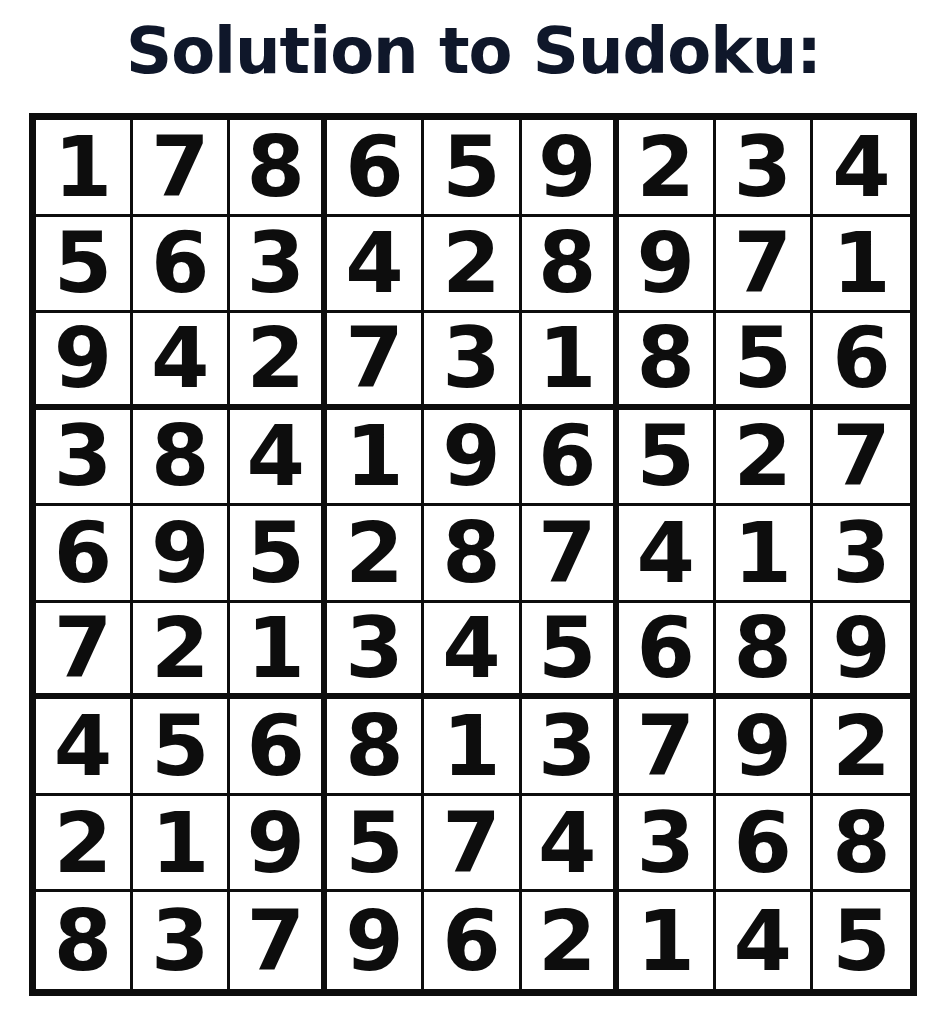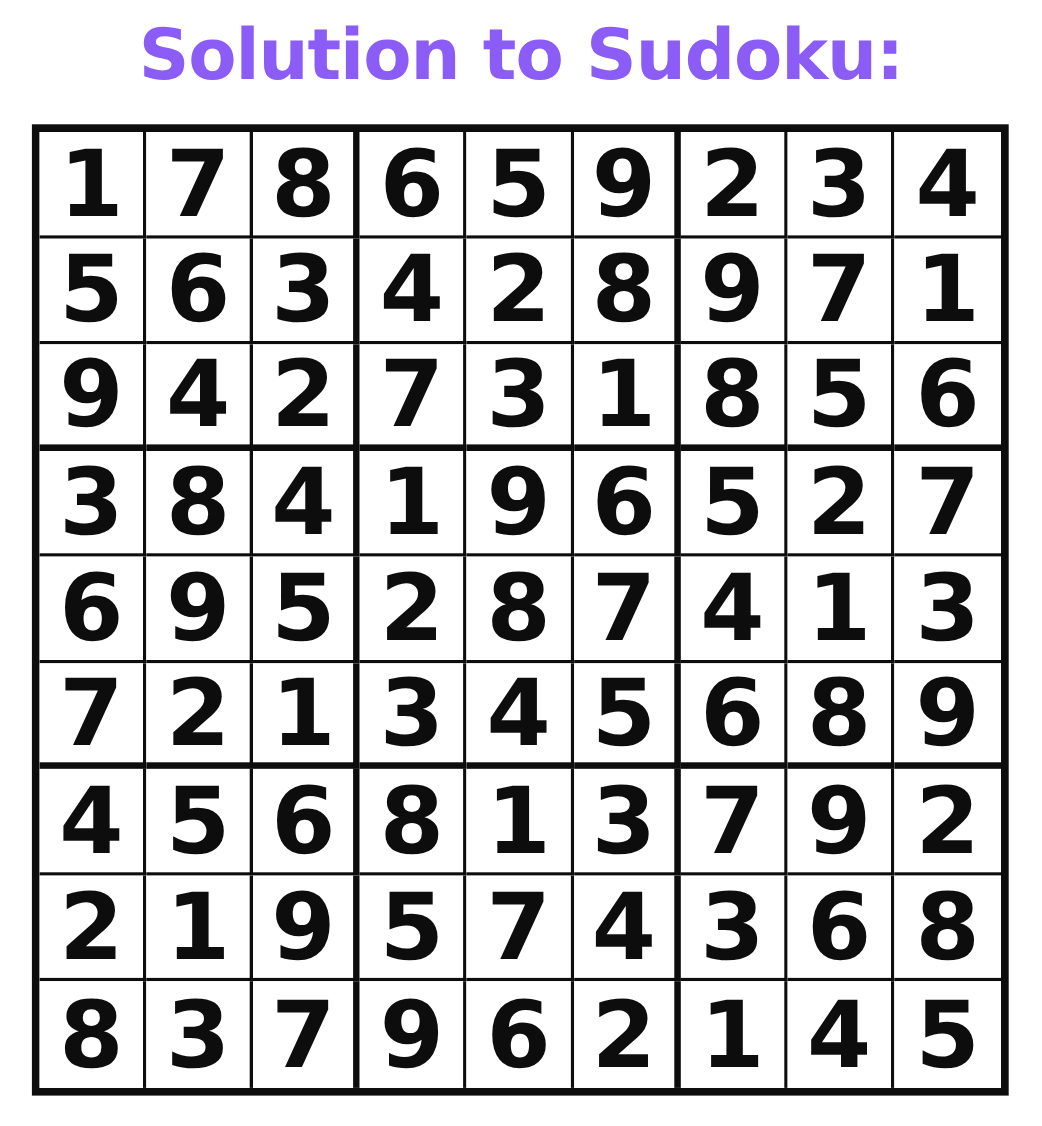--- a/index.html
+++ b/index.html
@@ -18,21 +18,21 @@
   .title {
     position: absolute;
     top: 14px;
     left: 0;
     width: 100%;
     margin: 0;
     text-align: center;
     font-size: 64px;
     font-weight: bold;
     letter-spacing: -1px;
-    color: #8b5cf6;
+    color: #0f172a;
   }
   .grid {
     position: absolute;
     left: 29px;
     top: 113px;
     width: 888px;
     height: 883px;
     box-sizing: border-box;
     border: 7px solid #0d0d0d;
     background: #ffffff;

